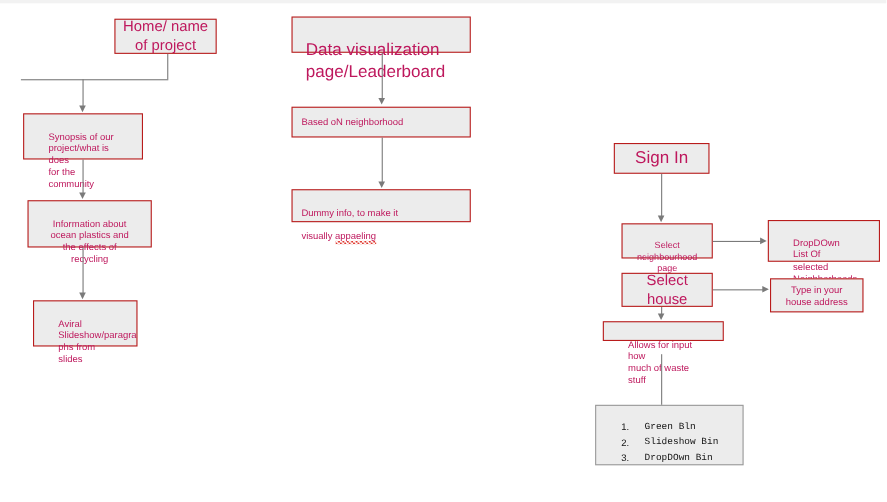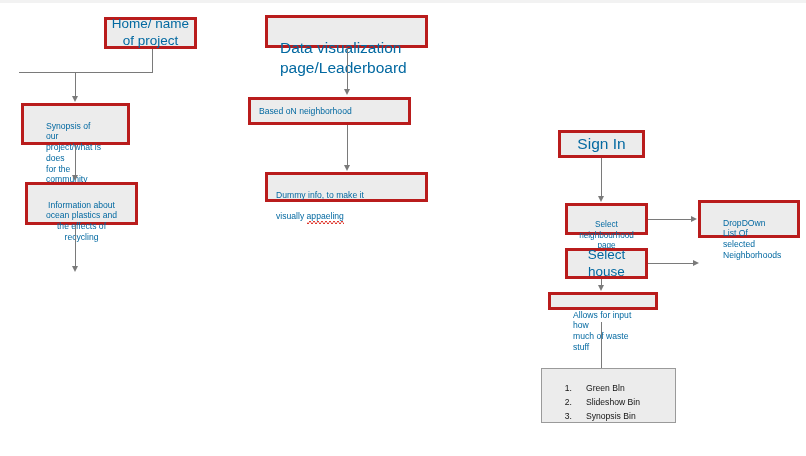--- a/index.html
+++ b/index.html
@@ -23,22 +23,22 @@
   .top-band {
     position: absolute;
     left: 0; top: 0;
     width: 806px; height: 3px;
     background: #f2f2f2;
   }
   .node {
     position: absolute;
     box-sizing: border-box;
     background: #ececec;
-    border: 3px solid #b91c1c;
-    color: #0369a1;
+    border: 1px solid #b91c1c;
+    color: #be185d;
     line-height: 1.25;
     white-space: pre-line;
   }
   .node.center { text-align: center; }
   .node.left   { text-align: left; }
   .pad-l { padding: 4px 22px; }
   .pad-c { padding: 4px 4px; }
 
   
   .vc {
@@ -105,21 +105,21 @@
     font-size: 8.6px;
     line-height: 1.65;
     color: #141414;
   }
   .list-num {
     width: 44px;
     text-align: right;
     padding-right: 14px;
     box-sizing: border-box;
   }
-  .list-text { text-align: right; }
+  .list-text { text-align: right; font-family: Liberation Mono, monospace; }
 </style>
 </head>
 <body>
 
 <div id="canvas">
 
   <div class="top-band"></div>
 
   <div class="node center vc f-mid" style="left:104px; top:17px; width:93px; height:32px;">
     <span>Home/ name
@@ -145,30 +145,35 @@
   <div class="node center pad-c f-small" style="left:25px; top:182px; width:113px; height:43px;">
     <span>Information about
 ocean plastics and
 the effects of
 recycling</span>
   </div>
 
   <div class="line vline" style="left:75px; top:225px; height:42px;"></div>
   <div class="arrow-down" style="left:72px; top:266px;"></div>
 
+  <div class="node left pad-l f-small" style="left:30px; top:273px; width:95px; height:42px;">
+    <span>Aviral
+Slideshow/paragra
+phs from slides</span>
+  </div>
 
   <div class="node left f-big" style="left:265px; top:15px; width:163px; height:33px; padding:1px 12px; overflow:visible;">
     <span>Data visualization
 page/Leaderboard</span>
   </div>
 
   <div class="line vline" style="left:347px; top:48px; height:42px;"></div>
   <div class="arrow-down" style="left:344px; top:89px;"></div>
 
-  <div class="node left vc leftalign f-small" style="left:248px; top:97px; width:163px; height:28px; padding:0 8px;">
+  <div class="node left vc leftalign f-small" style="left:265px; top:97px; width:163px; height:28px; padding:0 8px;">
     <span>Based oN neighborhood</span>
   </div>
 
   <div class="line vline" style="left:347px; top:125px; height:41px;"></div>
   <div class="arrow-down" style="left:344px; top:165px;"></div>
 
   <div class="node center vc f-big" style="left:558px; top:130px; width:87px; height:28px;">
     <span>Sign In</span>
   </div>
 
@@ -196,20 +201,24 @@
   </div>
 
   <div class="node center vc f-mid" style="left:565px; top:248px; width:83px; height:31px;">
     <span>Select
 house</span>
   </div>
 
   <div class="line hline" style="left:648px; top:263px; width:46px;"></div>
   <div class="arrow-right" style="left:693px; top:260px;"></div>
 
+  <div class="node center vc f-small" style="left:700px; top:253px; width:85px; height:31px;">
+    <span>Type in your
+house address</span>
+  </div>
 
   <div class="line vline" style="left:601px; top:279px; height:8px;"></div>
   <div class="arrow-down" style="left:598px; top:285px;"></div>
 
   <div class="node left pad-l f-small" style="left:548px; top:292px; width:110px; height:18px;">
     <span>Allows for input how
 much of waste stuff</span>
   </div>
 
   <div class="line vline" style="left:601px; top:322px; height:56px;"></div>
@@ -219,17 +228,17 @@
     <div class="list-row">
       <span class="list-num">1.</span>
       <span class="list-text">Green Bln</span>
     </div>
     <div class="list-row">
       <span class="list-num">2.</span>
       <span class="list-text">Slideshow Bin</span>
     </div>
     <div class="list-row">
       <span class="list-num">3.</span>
-      <span class="list-text">Synopsis Bin</span>
+      <span class="list-text">DropDOwn Bin</span>
     </div>
   </div>
 
 </div>
 
 </body></html>

